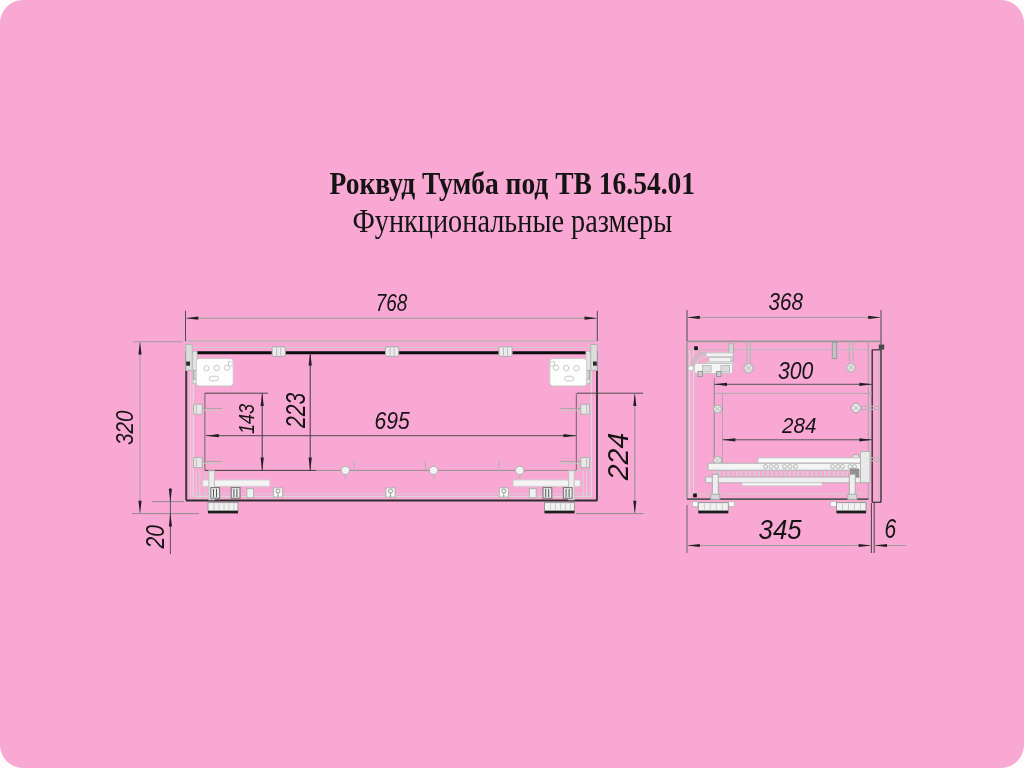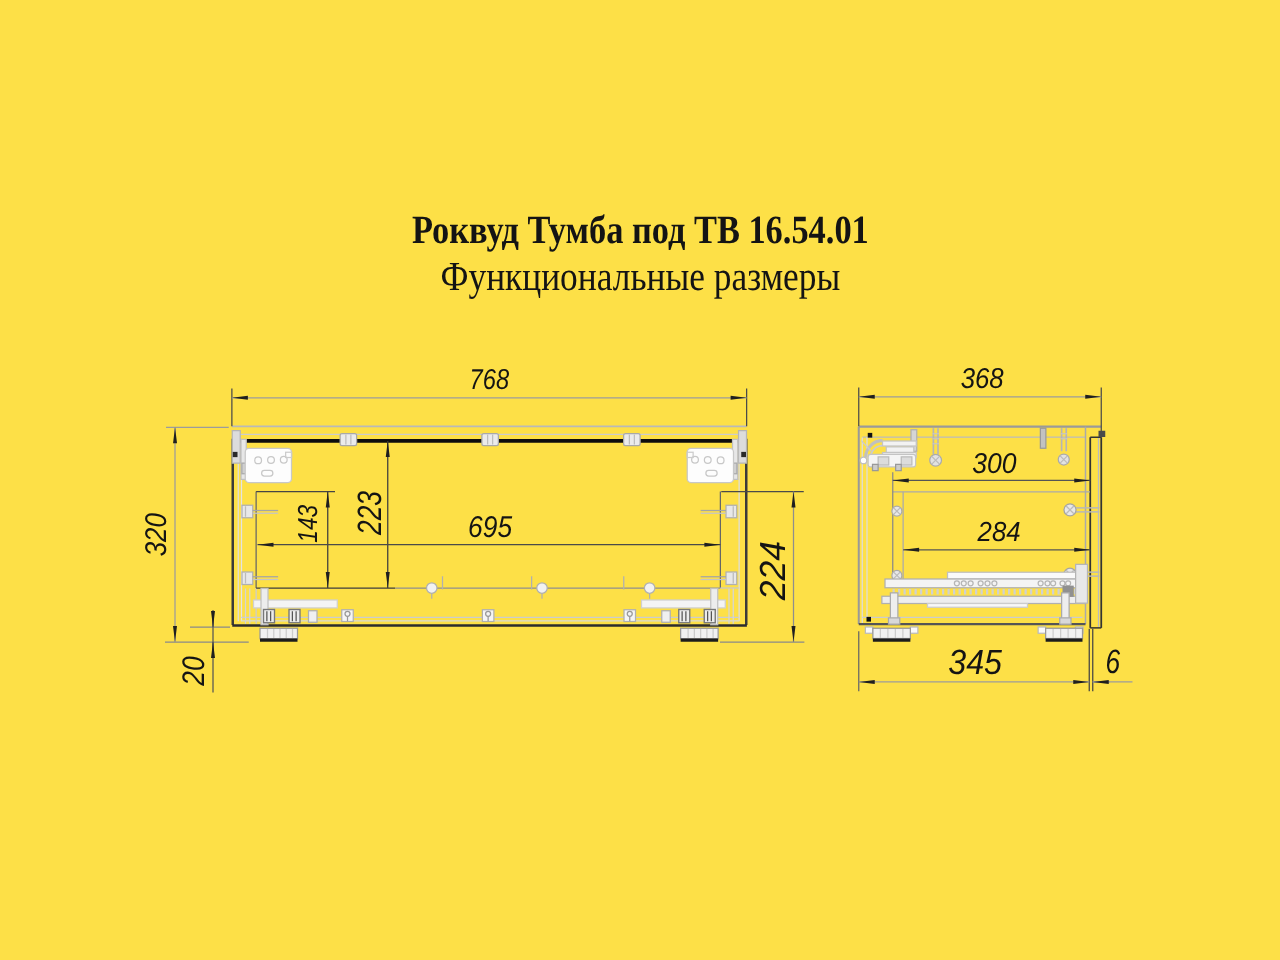--- a/index.html
+++ b/index.html
@@ -1,16 +1,16 @@
 <!DOCTYPE html>
 <html><head>
 <meta charset="utf-8">
 <style>
   html,body{margin:0;padding:0;background:#fdfcfa;}
-  .wrap{position:relative;width:1024px;height:768px;overflow:hidden;background:#fde047;}
+  .wrap{position:relative;width:1024px;height:768px;overflow:hidden;background:#f9a8d4;border-radius:23px;}
   text{fill:#141414;}
   .dim{font-family:"Liberation Sans",sans-serif;font-style:italic;}
   .ttl{font-family:"Liberation Serif",serif;}
 </style>
 </head>
 <body>
 <div class="wrap">
 <svg width="1024" height="768" viewBox="0 0 1024 768" xmlns="http://www.w3.org/2000/svg">
 <defs>
 <marker id="ar" viewBox="0 0 14 6" refX="13.2" refY="3" markerWidth="14" markerHeight="6" orient="auto-start-reverse" markerUnits="userSpaceOnUse">

